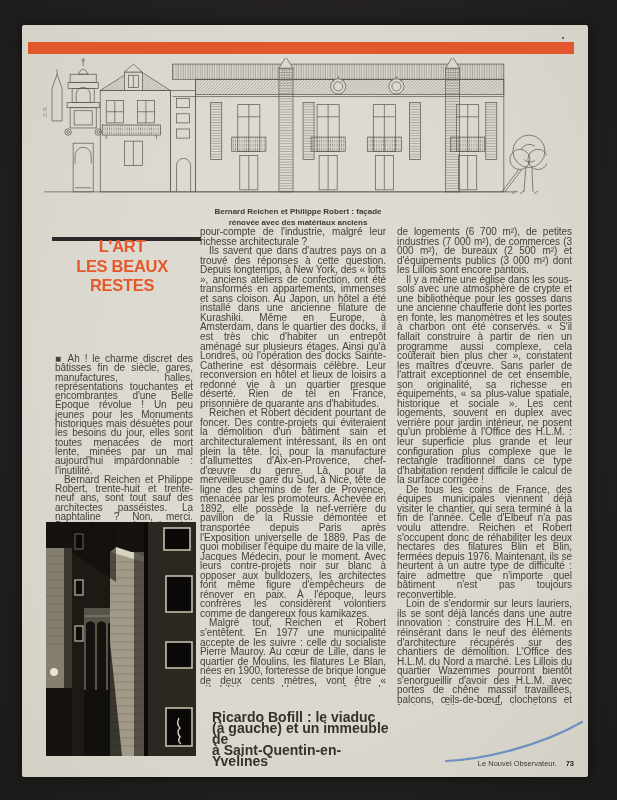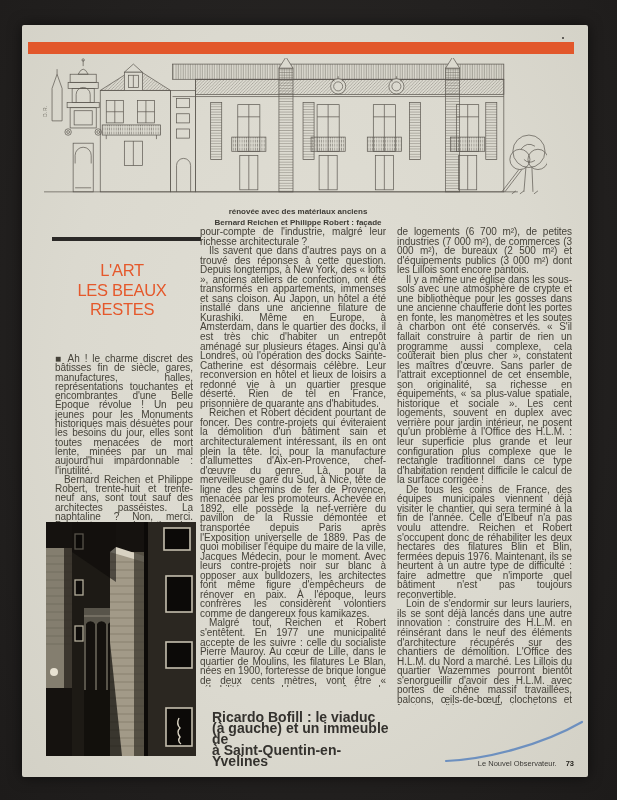--- a/index.html
+++ b/index.html
@@ -22,22 +22,22 @@
     position:absolute;left:20px;top:92px;font-size:5px;color:#7b786f;
     transform:rotate(-90deg);transform-origin:left top;letter-spacing:.5px;
   }
   .facade-caption{
     position:absolute;left:150px;top:181px;width:252px;text-align:center;
     font-size:8px;line-height:11px;font-weight:700;color:#3c3a34;
   }
 
   .headline-rule{position:absolute;left:30px;top:212px;width:149px;height:4px;background:#2b2927;}
   .headline{
-    position:absolute;left:26px;top:236px;width:148px;text-align:center;
-    color:#e5582b;font-weight:400;font-size:16.5px;line-height:19.5px;letter-spacing:-.3px;
+    position:absolute;left:26px;top:212px;width:148px;text-align:center;
+    color:#e5582b;font-weight:700;font-size:16.5px;line-height:19.5px;letter-spacing:-.3px;
   }
 
   .col{position:absolute;text-align:justify;color:#454239;
        font-size:10px;line-height:9.55px;letter-spacing:-.05px;}
   .col p{margin:0;}
   .col p.ind{text-indent:9px;}
   .col-1{left:33px;top:329px;width:138px;height:168px;overflow:hidden;
          font-size:10px;line-height:9.3px;}
   .col-2{left:178px;top:202px;width:186px;height:460px;overflow:hidden;}
   .col-3{left:375px;top:202px;width:175px;height:478px;overflow:hidden;}
@@ -195,22 +195,22 @@
       <path d="M479,90 q6,-8 14,-3 M482,100 q5,5 11,1"></path>
       <line x1="484" y1="108" x2="482" y2="132"></line>
         <line x1="490" y1="108" x2="491" y2="132"></line>
       <line x1="478" y1="134" x2="482" y2="131"></line>
         <line x1="492" y1="134" x2="496" y2="131"></line>
         <line x1="470" y1="134" x2="474" y2="131"></line>
     </g>
   </svg>
   <div class="facade-credit">D.R.</div>
   <div class="facade-caption">
+    <div>Bernard Reichen et Philippe Robert : façade</div>
     <div>rénovée avec des matériaux anciens</div>
-    <div>Bernard Reichen et Philippe Robert : façade</div>
   </div>
 
   <div class="headline-rule"></div>
   <div class="headline">
     <div>L'ART</div>
     <div>LES BEAUX</div>
     <div>RESTES</div>
   </div>
 
   <div class="col col-1">

